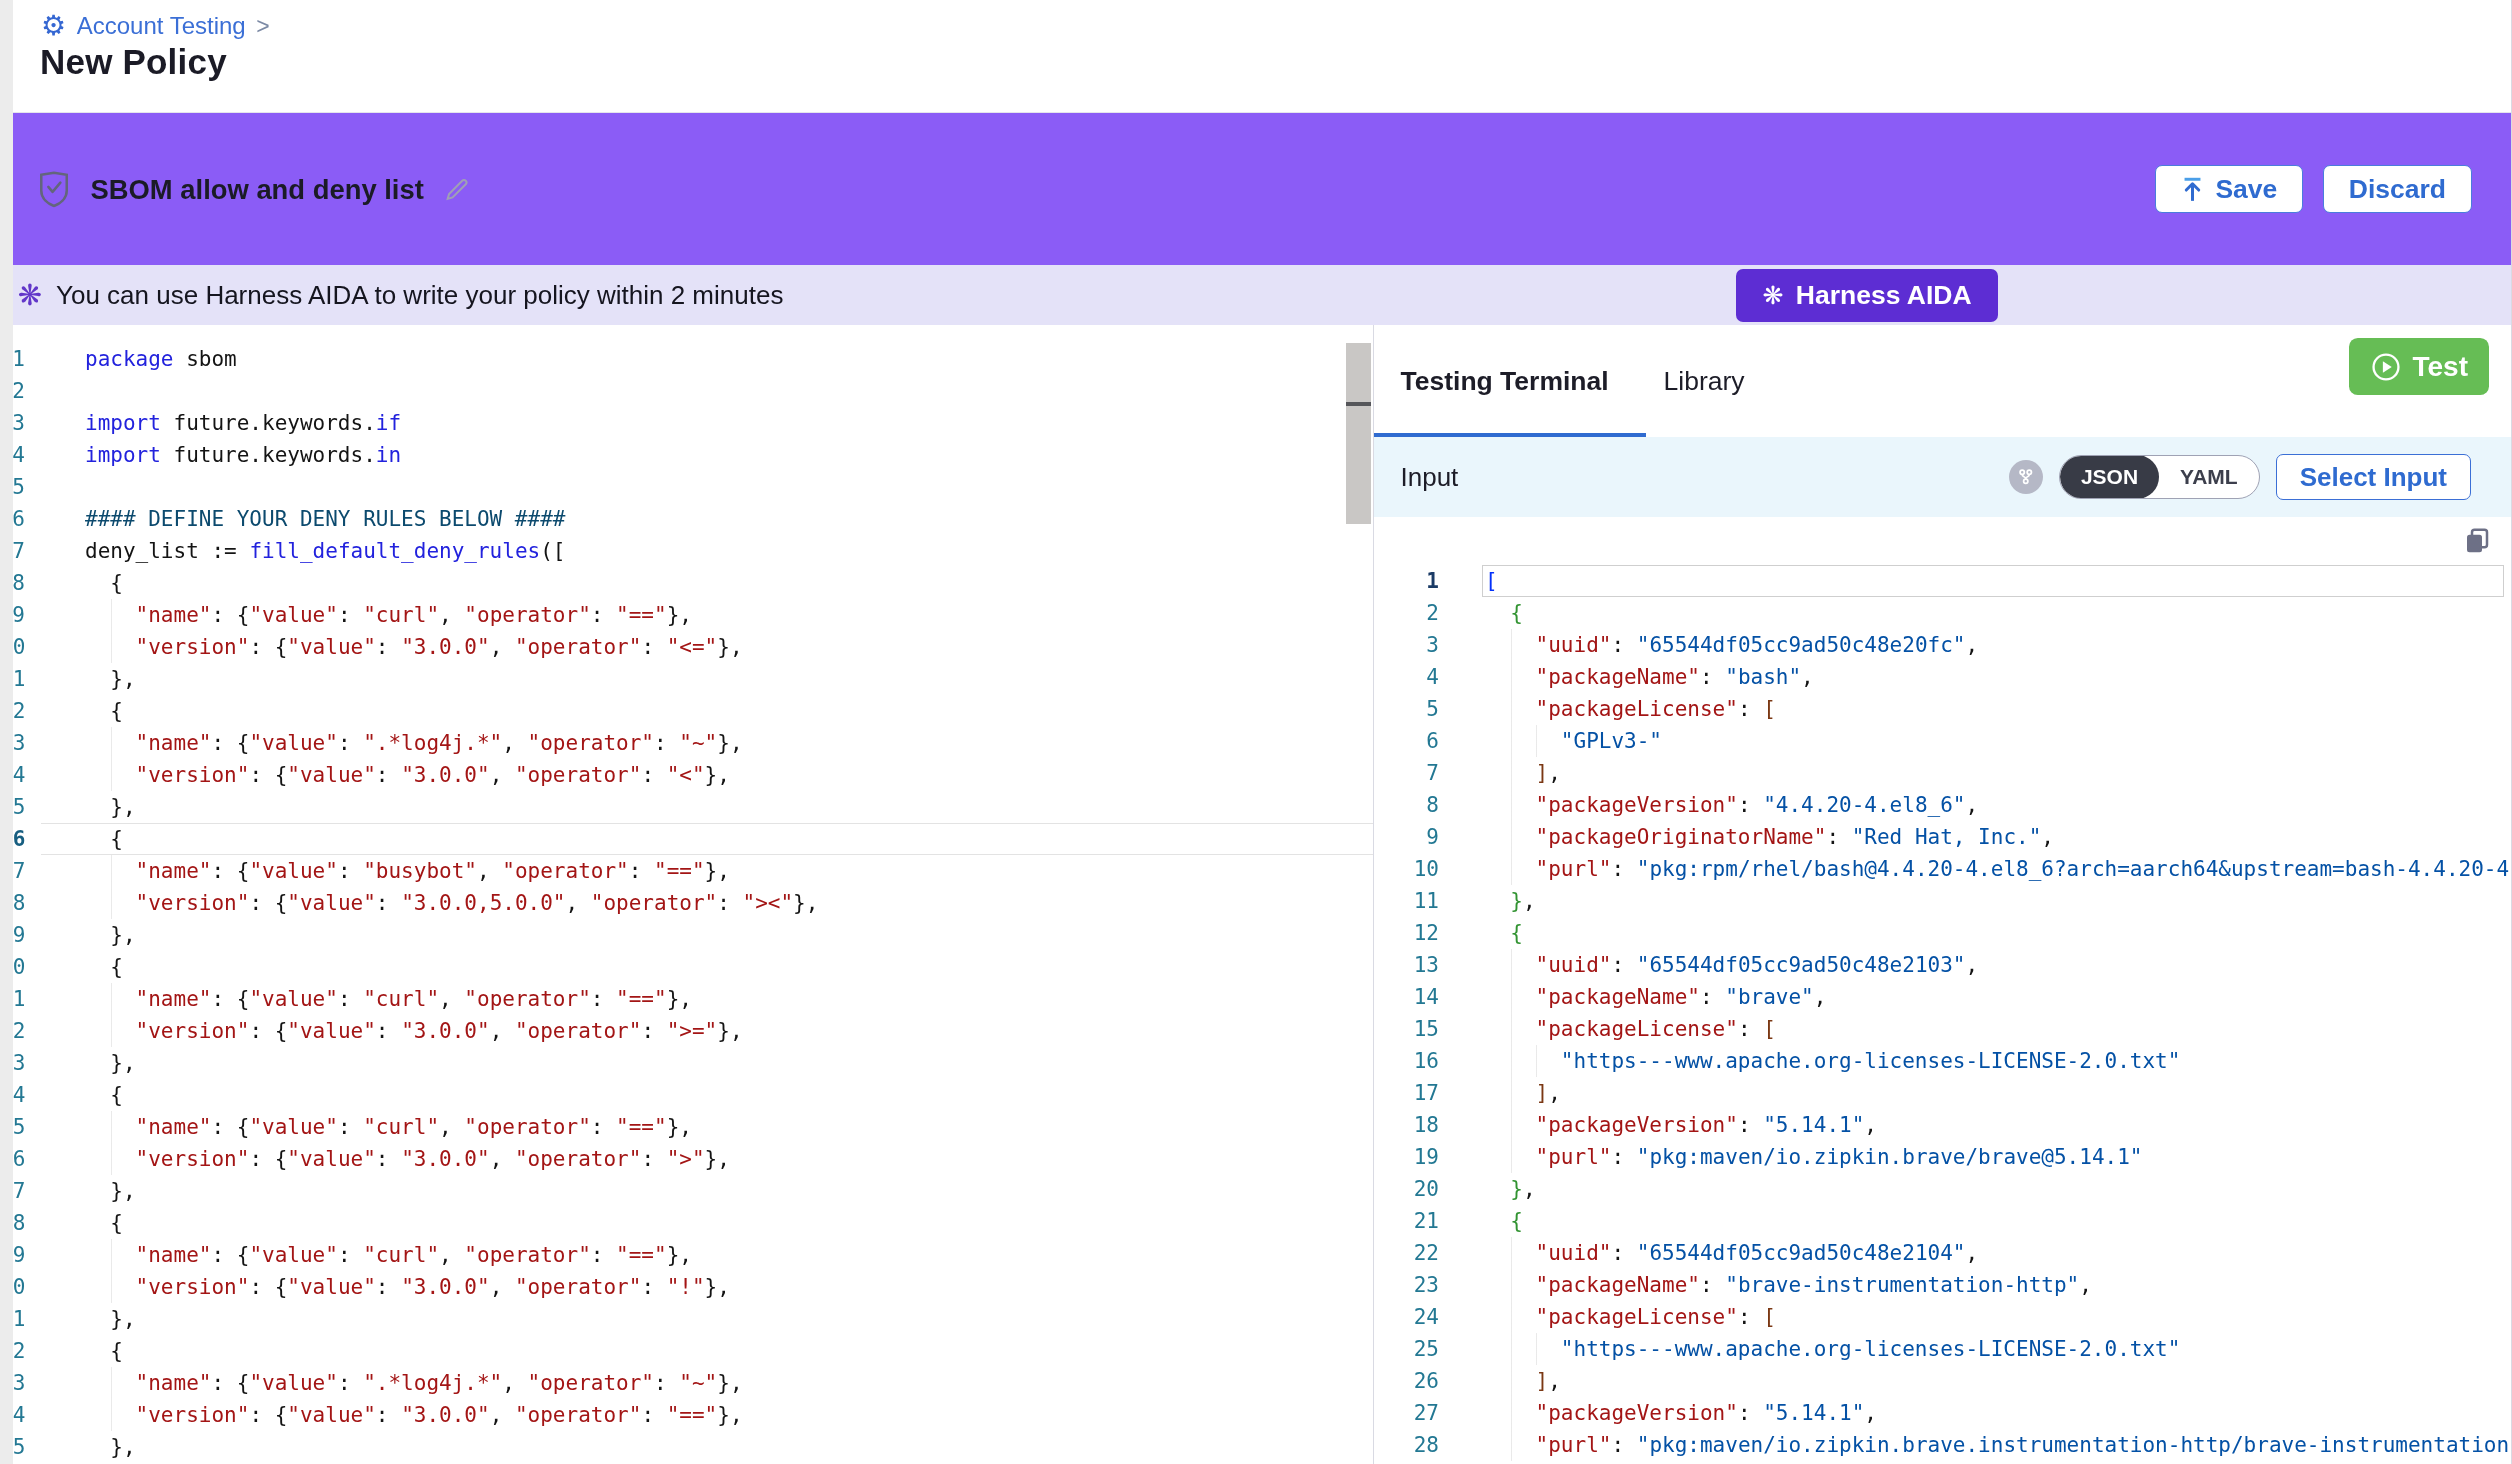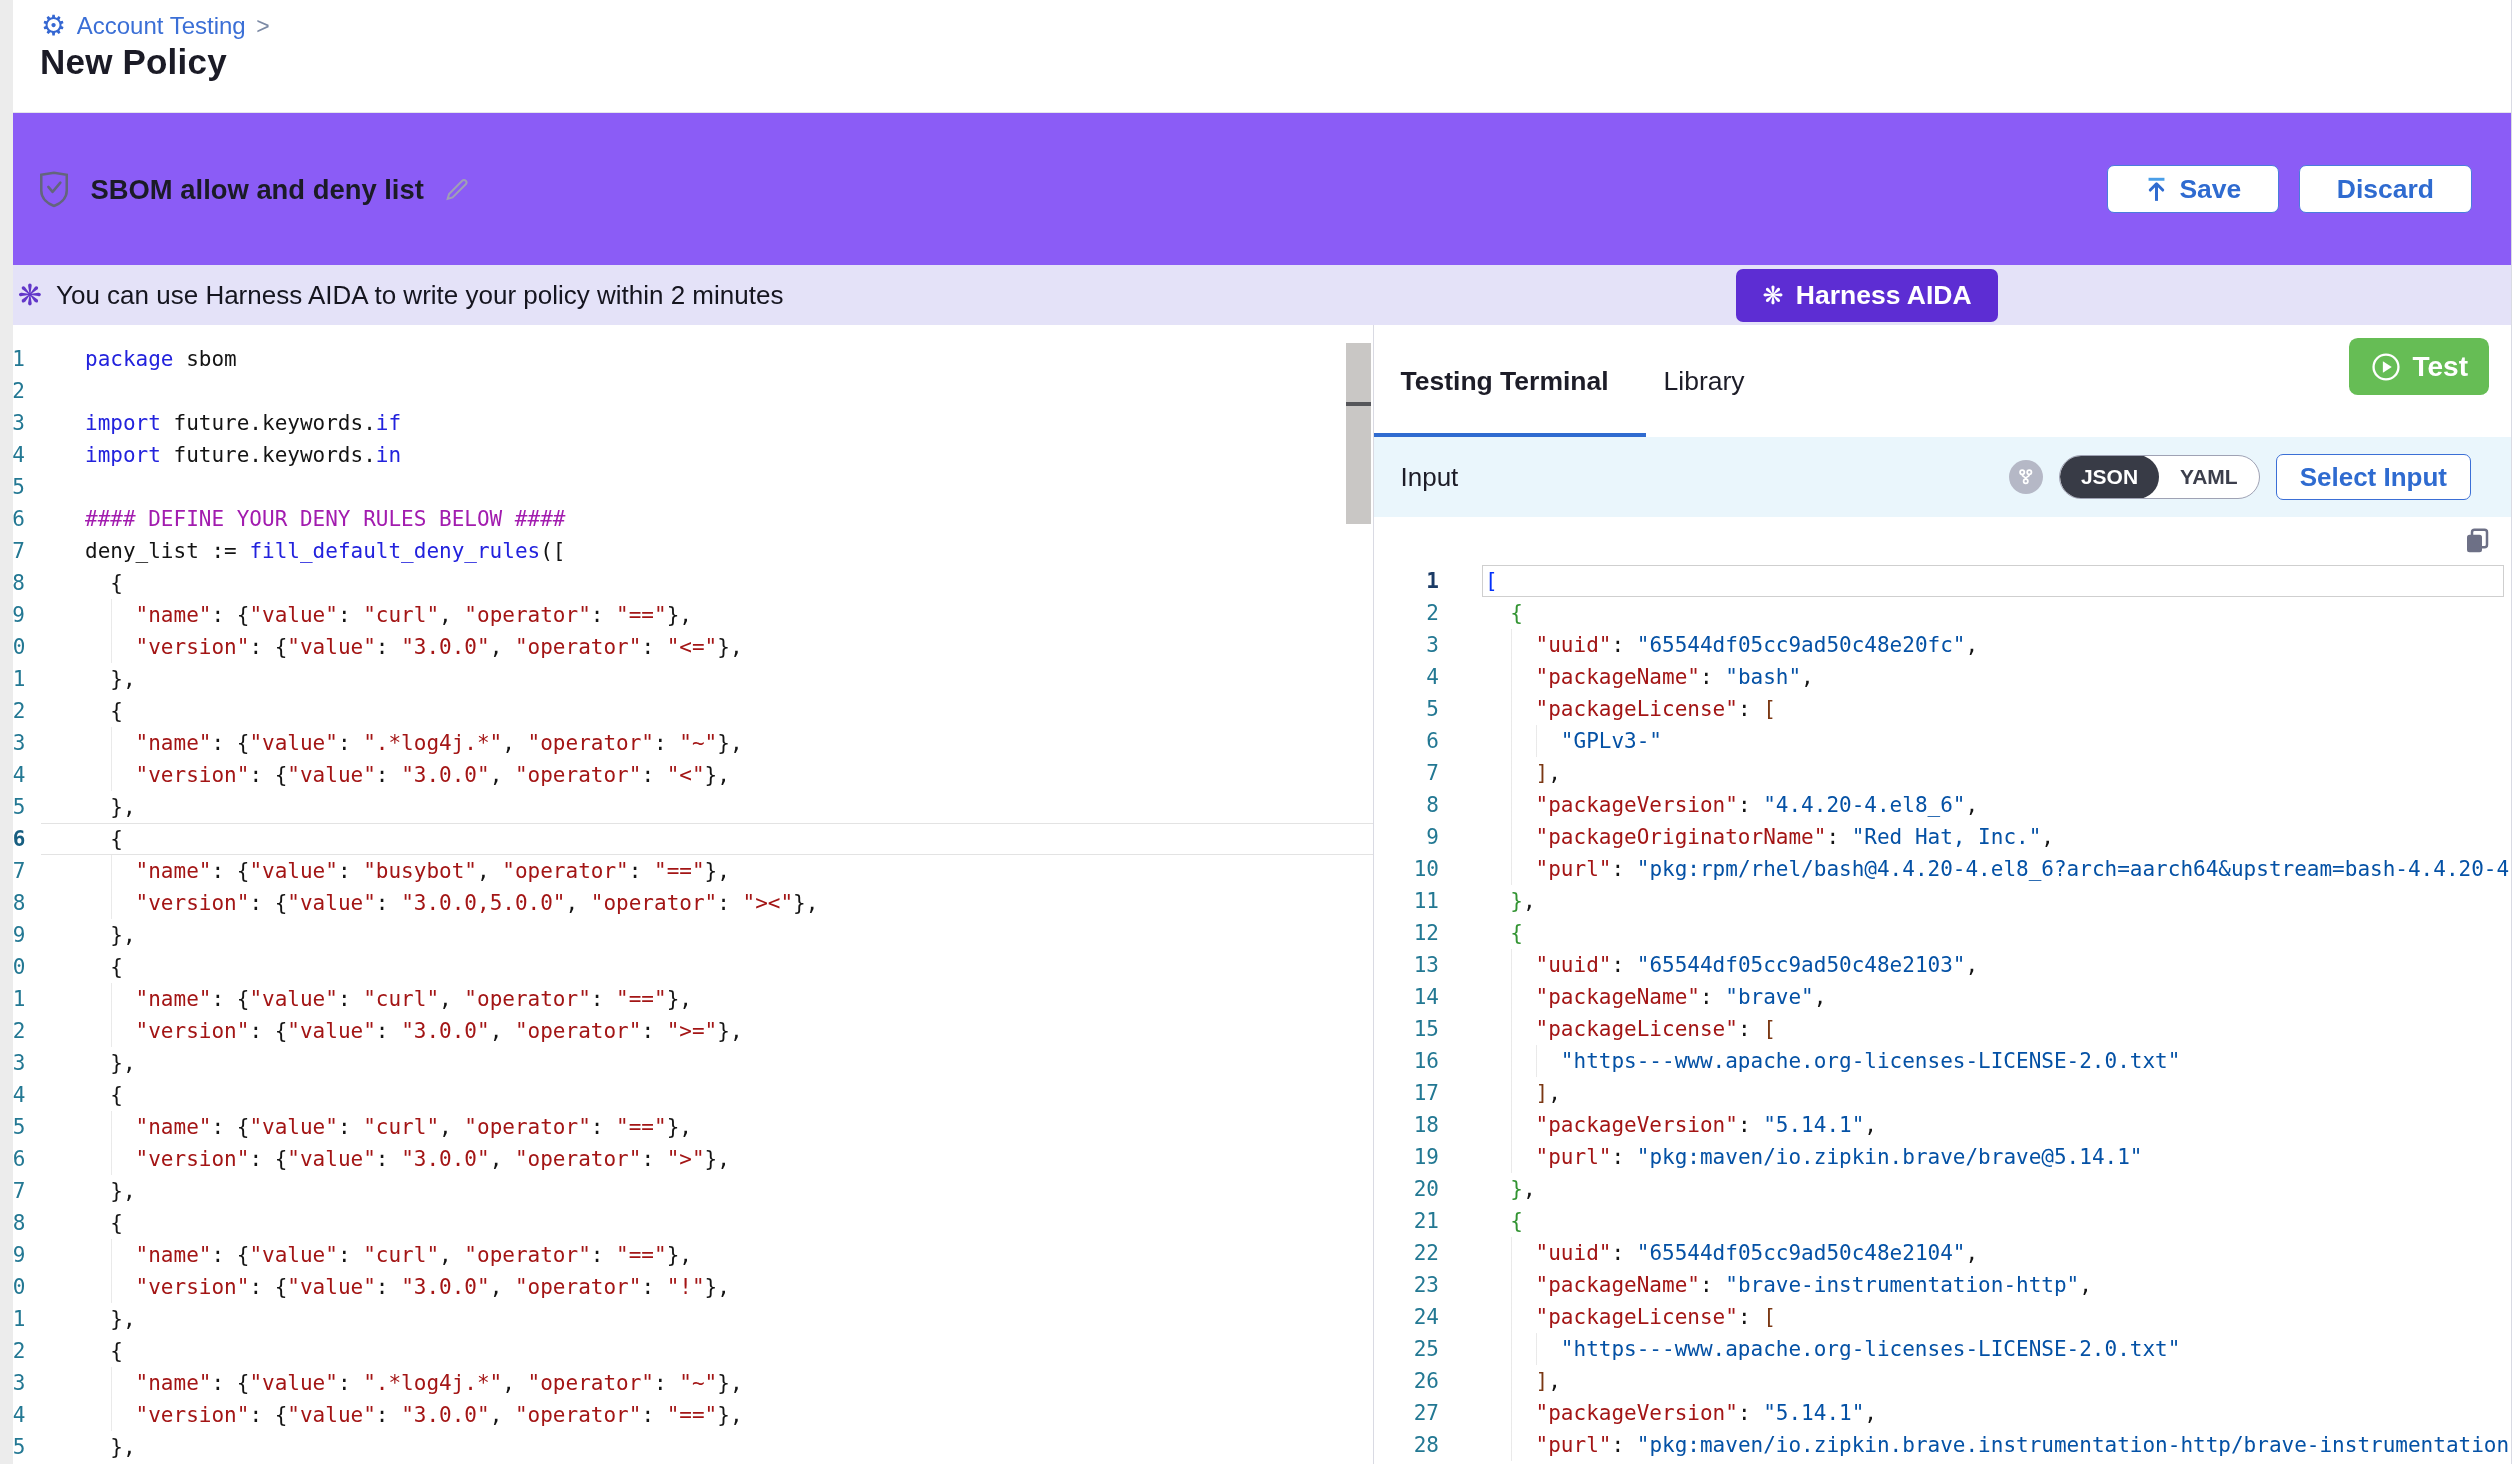--- a/index.html
+++ b/index.html
@@ -18,21 +18,21 @@
   .nav { position:absolute; right:71px; top:28px; display:flex; align-items:center; gap:51px; }
   .nav-tab { font-size:26px; font-weight:600; color:#3b6fd6; cursor:pointer; padding:10.6px 0; }
   .nav-tab.active { background:#1b3862; color:#fff; padding:10.6px 32px; border-radius:26.5px; }
 
   
   .toolbar { position:relative; height:152px; background:#8b5cf6; }
   .policy-title-row { position:absolute; left:37px; top:50%; transform:translateY(-50%);
                       display:flex; align-items:center; gap:19.5px; }
   .policy-name { font-size:27.4px; font-weight:700; color:#1b1b26; }
   .btn-row { position:absolute; right:39px; top:50%; transform:translateY(-50%); display:flex; gap:19.5px; }
-  .btn-outline { display:flex; align-items:center; gap:11px; height:48px; padding:0 37px;
+  .btn-outline { display:flex; align-items:center; gap:11px; height:48px; padding:0 25px;
                  border:1.8px solid #4a7ddc; border-radius:7px; background:#fff;
                  color:#2f6bd0; font-size:26.5px; font-weight:600; cursor:pointer; }
 
   
   .banner { position:relative; height:60px; background:#e4e2f8; display:flex; align-items:center; }
   .banner-spark { margin-left:17.7px; font-size:29px; color:#6237c9; line-height:1; }
   .banner-text { margin-left:14px; font-size:26px; color:#15151f; }
   .aida-btn { position:absolute; left:1736px; top:3.5px; height:53px; padding:0 26.5px; border:none;
               display:flex; align-items:center; gap:12.4px; background:#5d2dd3; color:#fff;
               border-radius:7px; font-size:26.5px; font-weight:700; cursor:pointer; }
@@ -45,21 +45,21 @@
   .editor { position:relative; width:1374px; height:100%; background:#fff;
             border-right:1.8px solid #d9dae3; overflow:hidden; padding-top:17.7px;
             font-family:"DejaVu Sans Mono", monospace; }
   .line { display:flex; height:32px; line-height:32px; font-size:21px; white-space:pre; }
   .ln { width:41px; padding-right:16px; flex:none; text-align:right; color:#237893; user-select:none; }
   .code { flex:1; padding-left:44px; white-space:pre; }
   .line.cur .ln { color:#175e80; font-weight:700; }
   .line.cur .code { box-shadow:0 0.9px 0 #e3e3e3 inset, 0 -0.9px 0 #e3e3e3 inset; }
   .g1 .code { background:linear-gradient(#e7e7e7,#e7e7e7) 70px 0/0.9px 100% no-repeat; }
   .k  { color:#2222dd; }
-  .c  { color:#a21caf; }
+  .c  { color:#0c4a6e; }
   .s  { color:#a31515; }
   .p  { color:#141414; }
   .scrollbar { position:absolute; right:1.8px; top:17.7px; width:25px; height:181px; background:#c9c7c5; z-index:40; }
   .scroll-mark { position:absolute; left:0; top:59px; width:100%; height:4.4px; background:#55565a; }
 
   
   .rightpane { flex:1; display:flex; flex-direction:column; min-width:0; }
   .rtabs { position:relative; height:112px; background:#fff; display:flex; align-items:center;
            padding-left:26.5px; gap:55px; }
   .rtab { font-size:26.5px; color:#1d1d28; cursor:pointer; }

